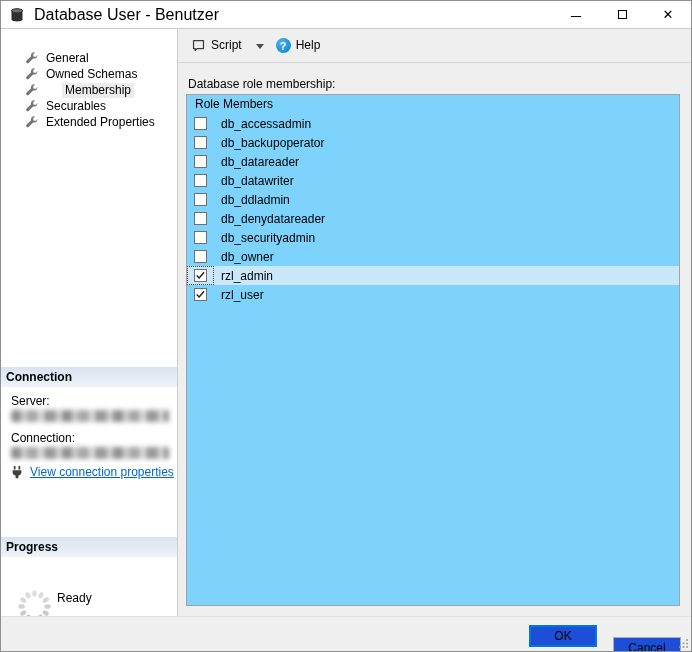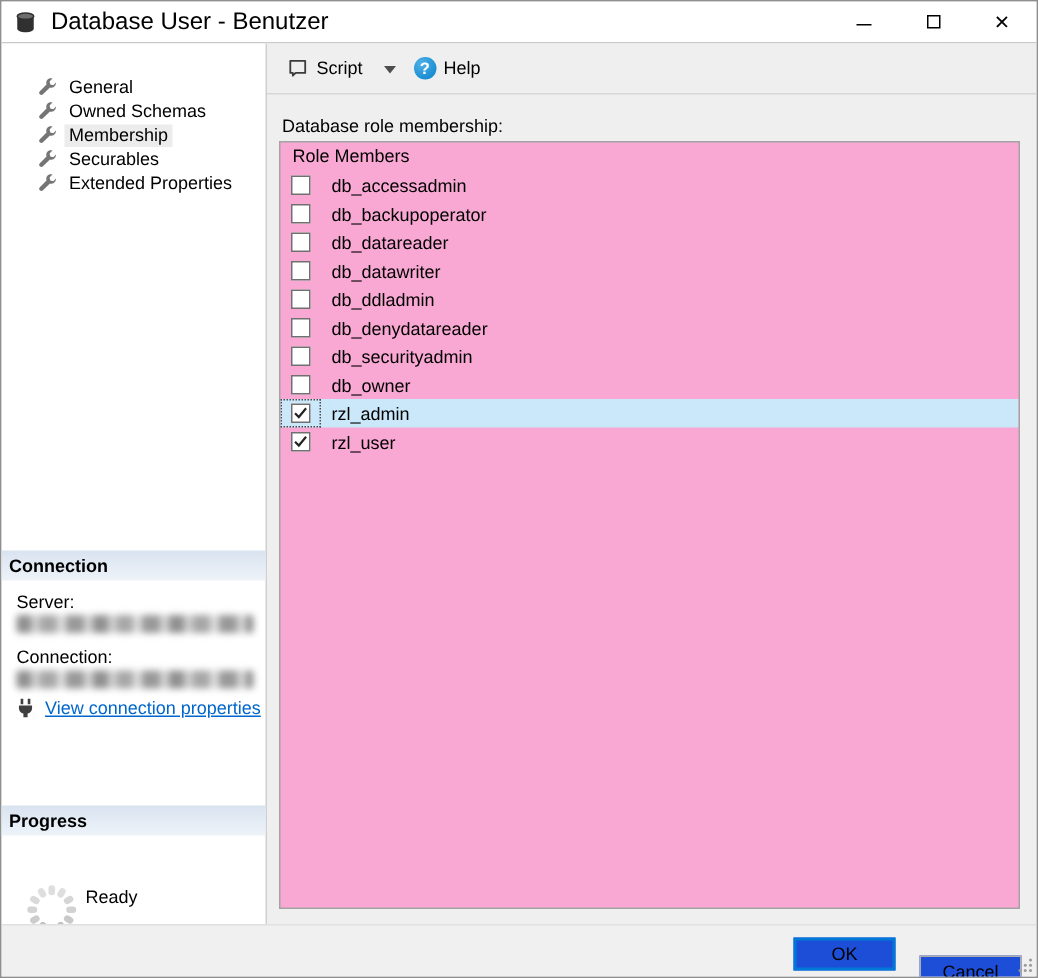--- a/index.html
+++ b/index.html
@@ -28,21 +28,21 @@
   .sec-hdr{position:absolute;left:0;right:0;height:20px;line-height:20px;font-weight:bold;
     padding-left:5px;box-sizing:border-box;
     background:linear-gradient(180deg,var(--header-gradient-top,#d9e3f0),var(--header-gradient-bottom,#eef3f9));}
   #hdr-select{top:0;height:19px;line-height:19px;}
   #hdr-conn{top:338px;}
   #hdr-prog{top:508px;}
   .pages{position:absolute;top:21px;left:0;right:0;padding-left:17px;}
   .page-item{height:16px;display:flex;align-items:center;padding-left:7px;}
   .page-item .wrench{width:13px;height:13px;display:flex;margin-right:5px;flex:none;}
   .page-label{padding:1px 3px;line-height:13px;white-space:nowrap;}
-  .page-item.selected .page-label{background:#ececec;}
+  .page-item.selected .page-label{background:#ececec;margin-left:19px;}
 
   .conn-body{position:absolute;top:360px;left:0;right:0;height:148px;}
   .conn-label{position:absolute;left:10px;}
   #server-label{top:5px;}
   #connection-label{top:42px;text-align:right;}
   .redacted{position:absolute;left:10px;width:158px;height:12px;border-radius:2px;filter:blur(2.5px);
     background:repeating-linear-gradient(90deg,#8f8f8f 0 10px,#cfcfcf 10px 16px,#a6a6a6 16px 27px,#dedede 27px 33px,#989898 33px 45px,#d4d4d4 45px 51px);}
   #server-redacted{top:21px;}
   #connection-redacted{top:58px;}
   .link-row{position:absolute;top:76px;left:9px;display:flex;align-items:center;}
@@ -58,21 +58,21 @@
     display:flex;align-items:center;padding-left:8px;gap:2px;box-sizing:border-box;}
   .tb-btn{display:flex;align-items:flex-start;gap:5px;padding:4px 5px;}
   .caret{width:0;height:0;border:4px solid transparent;border-top:5px solid #4d4d4d;margin-top:5px;margin-left:2px;}
   .help-icon{width:15px;height:15px;border-radius:50%;color:#fff;font-weight:bold;font-size:11px;
     display:flex;align-items:center;justify-content:center;
     background:radial-gradient(circle at 35% 30%,#4fb1e8,var(--help-icon,#1b8ed3) 70%);}
   .script-icon{width:15px;height:15px;display:flex;}
 
   
   .field-label{position:absolute;top:48px;left:10px;}
-  .role-list{position:absolute;top:65px;left:8px;width:494px;height:512px;background:#f9a8d4;
+  .role-list{position:absolute;top:65px;left:8px;width:494px;height:512px;background:#7dd3fc;
     border:1px solid #a3a3a3;box-sizing:border-box;overflow:hidden;}
   .list-header{height:19px;line-height:19px;padding-left:8px;}
   .role-row{height:19px;display:flex;align-items:center;}
   .cb-cell{width:27px;height:19px;display:flex;align-items:center;justify-content:center;
     border:1px dotted transparent;box-sizing:border-box;flex:none;}
   .cb{width:13px;height:13px;border:1px solid #707070;background:#fff;box-sizing:border-box;
     display:flex;align-items:center;justify-content:center;}
   .check{display:none;}
   .role-row.checked .check{display:block;}
   .role-row.selected{background:var(--selection,#cbe8fa);}

